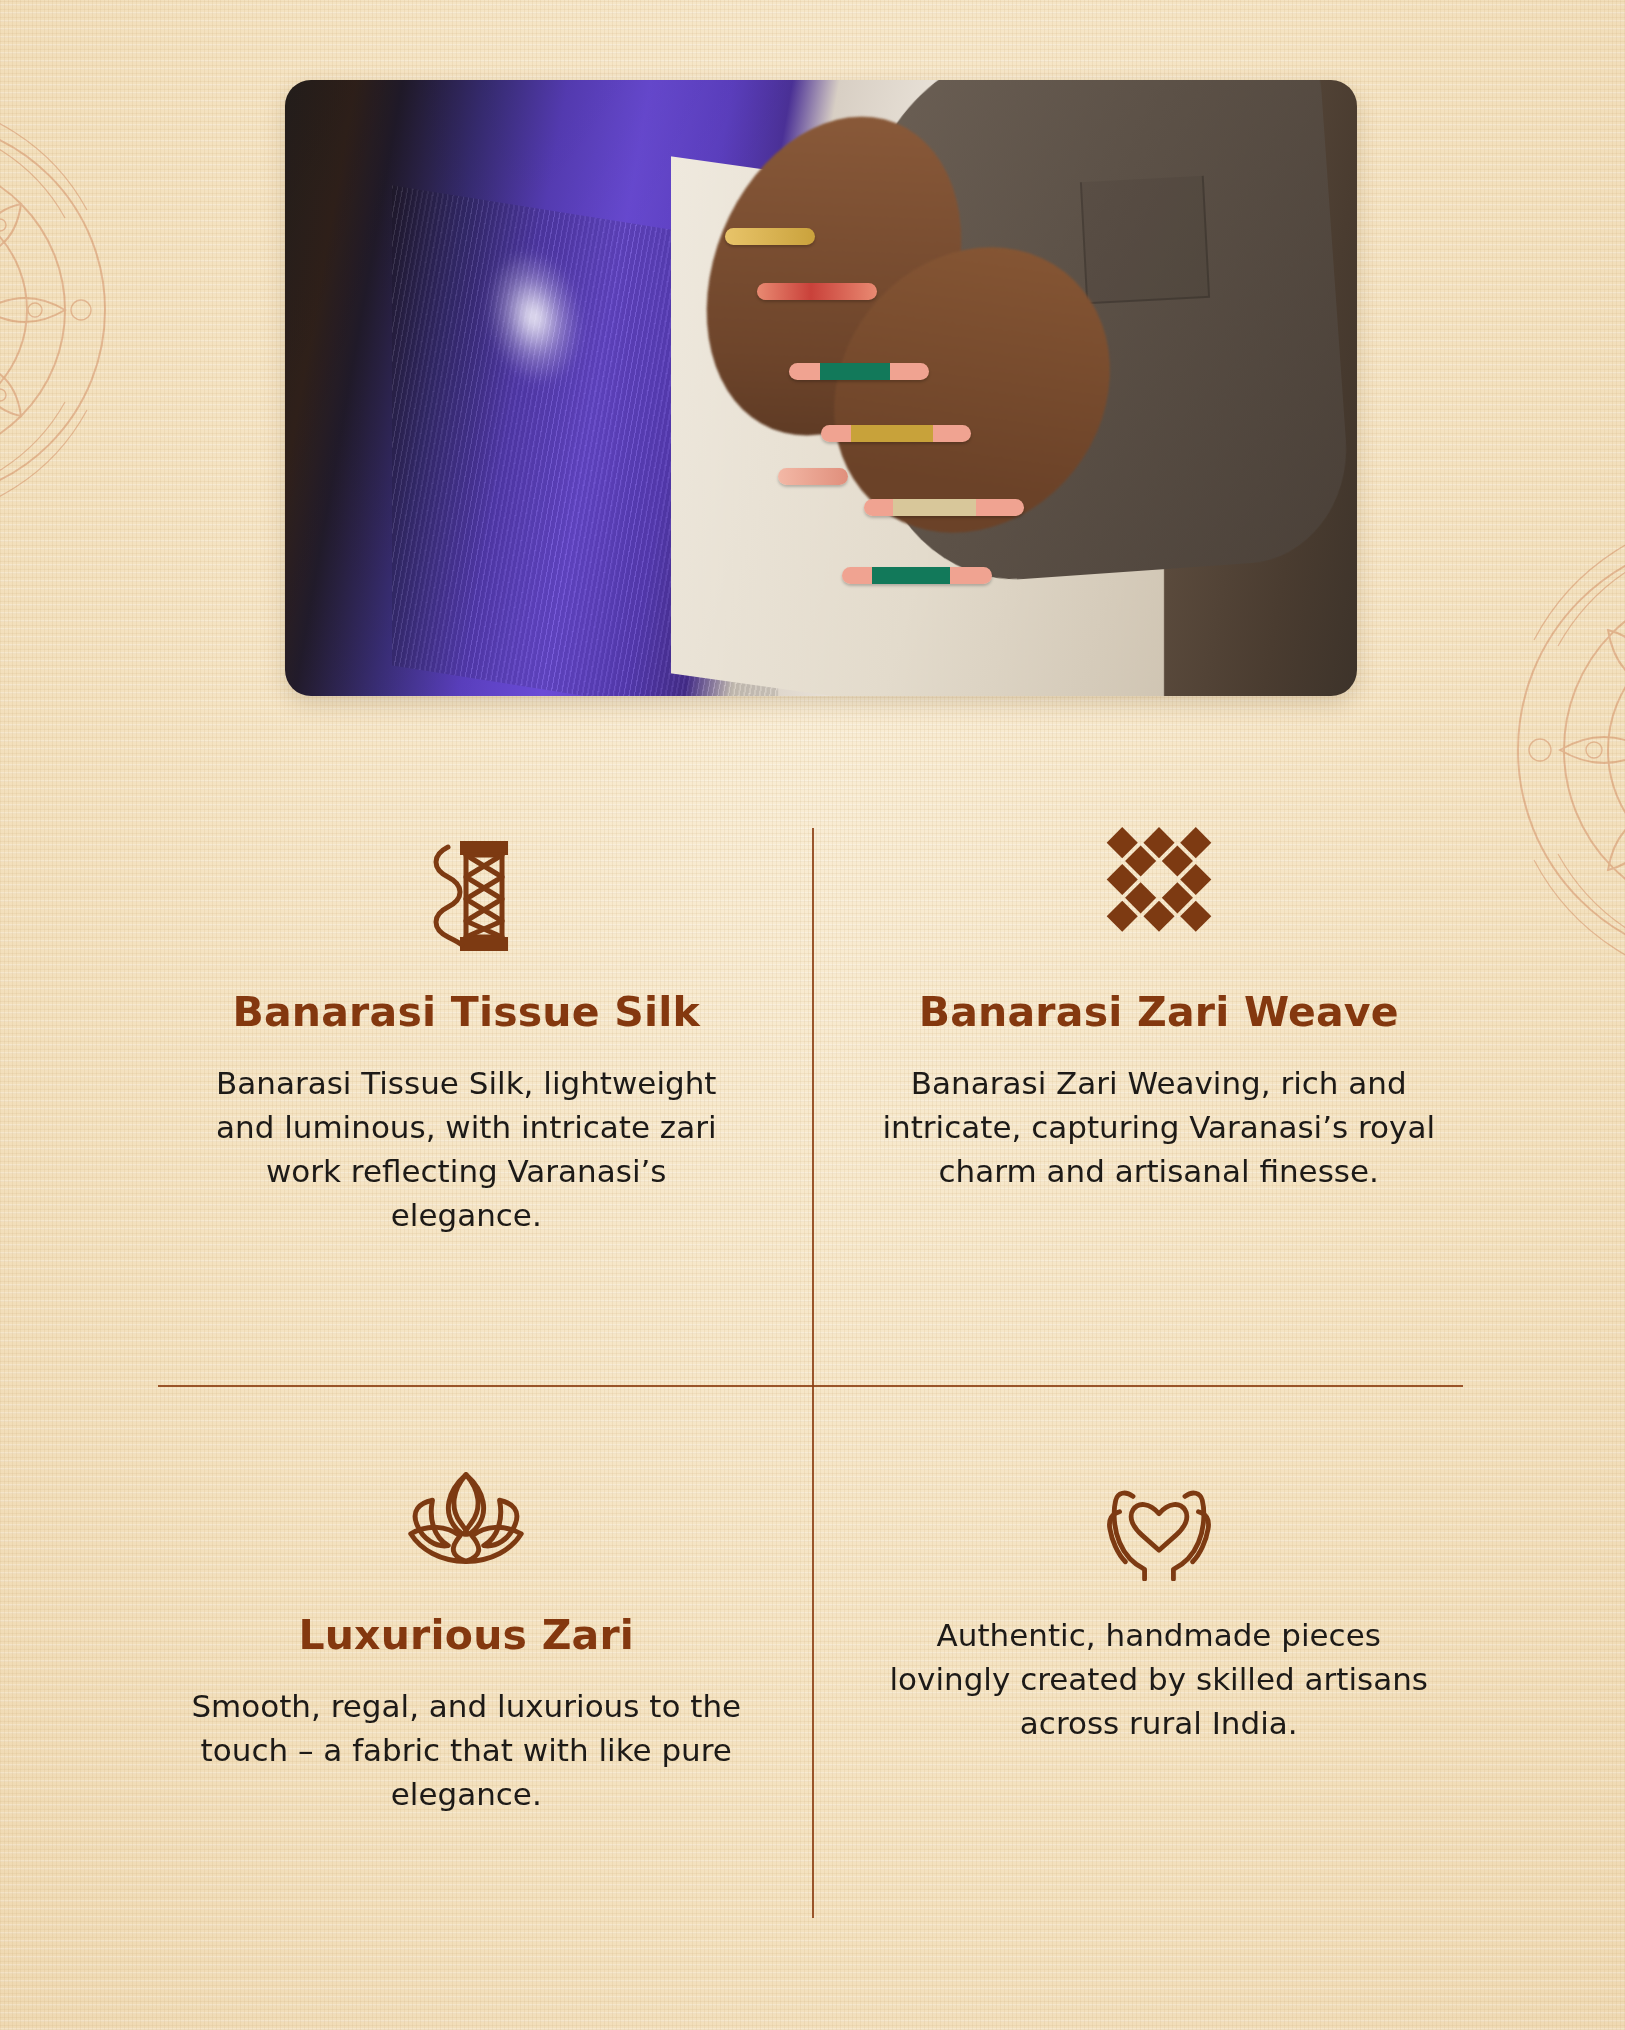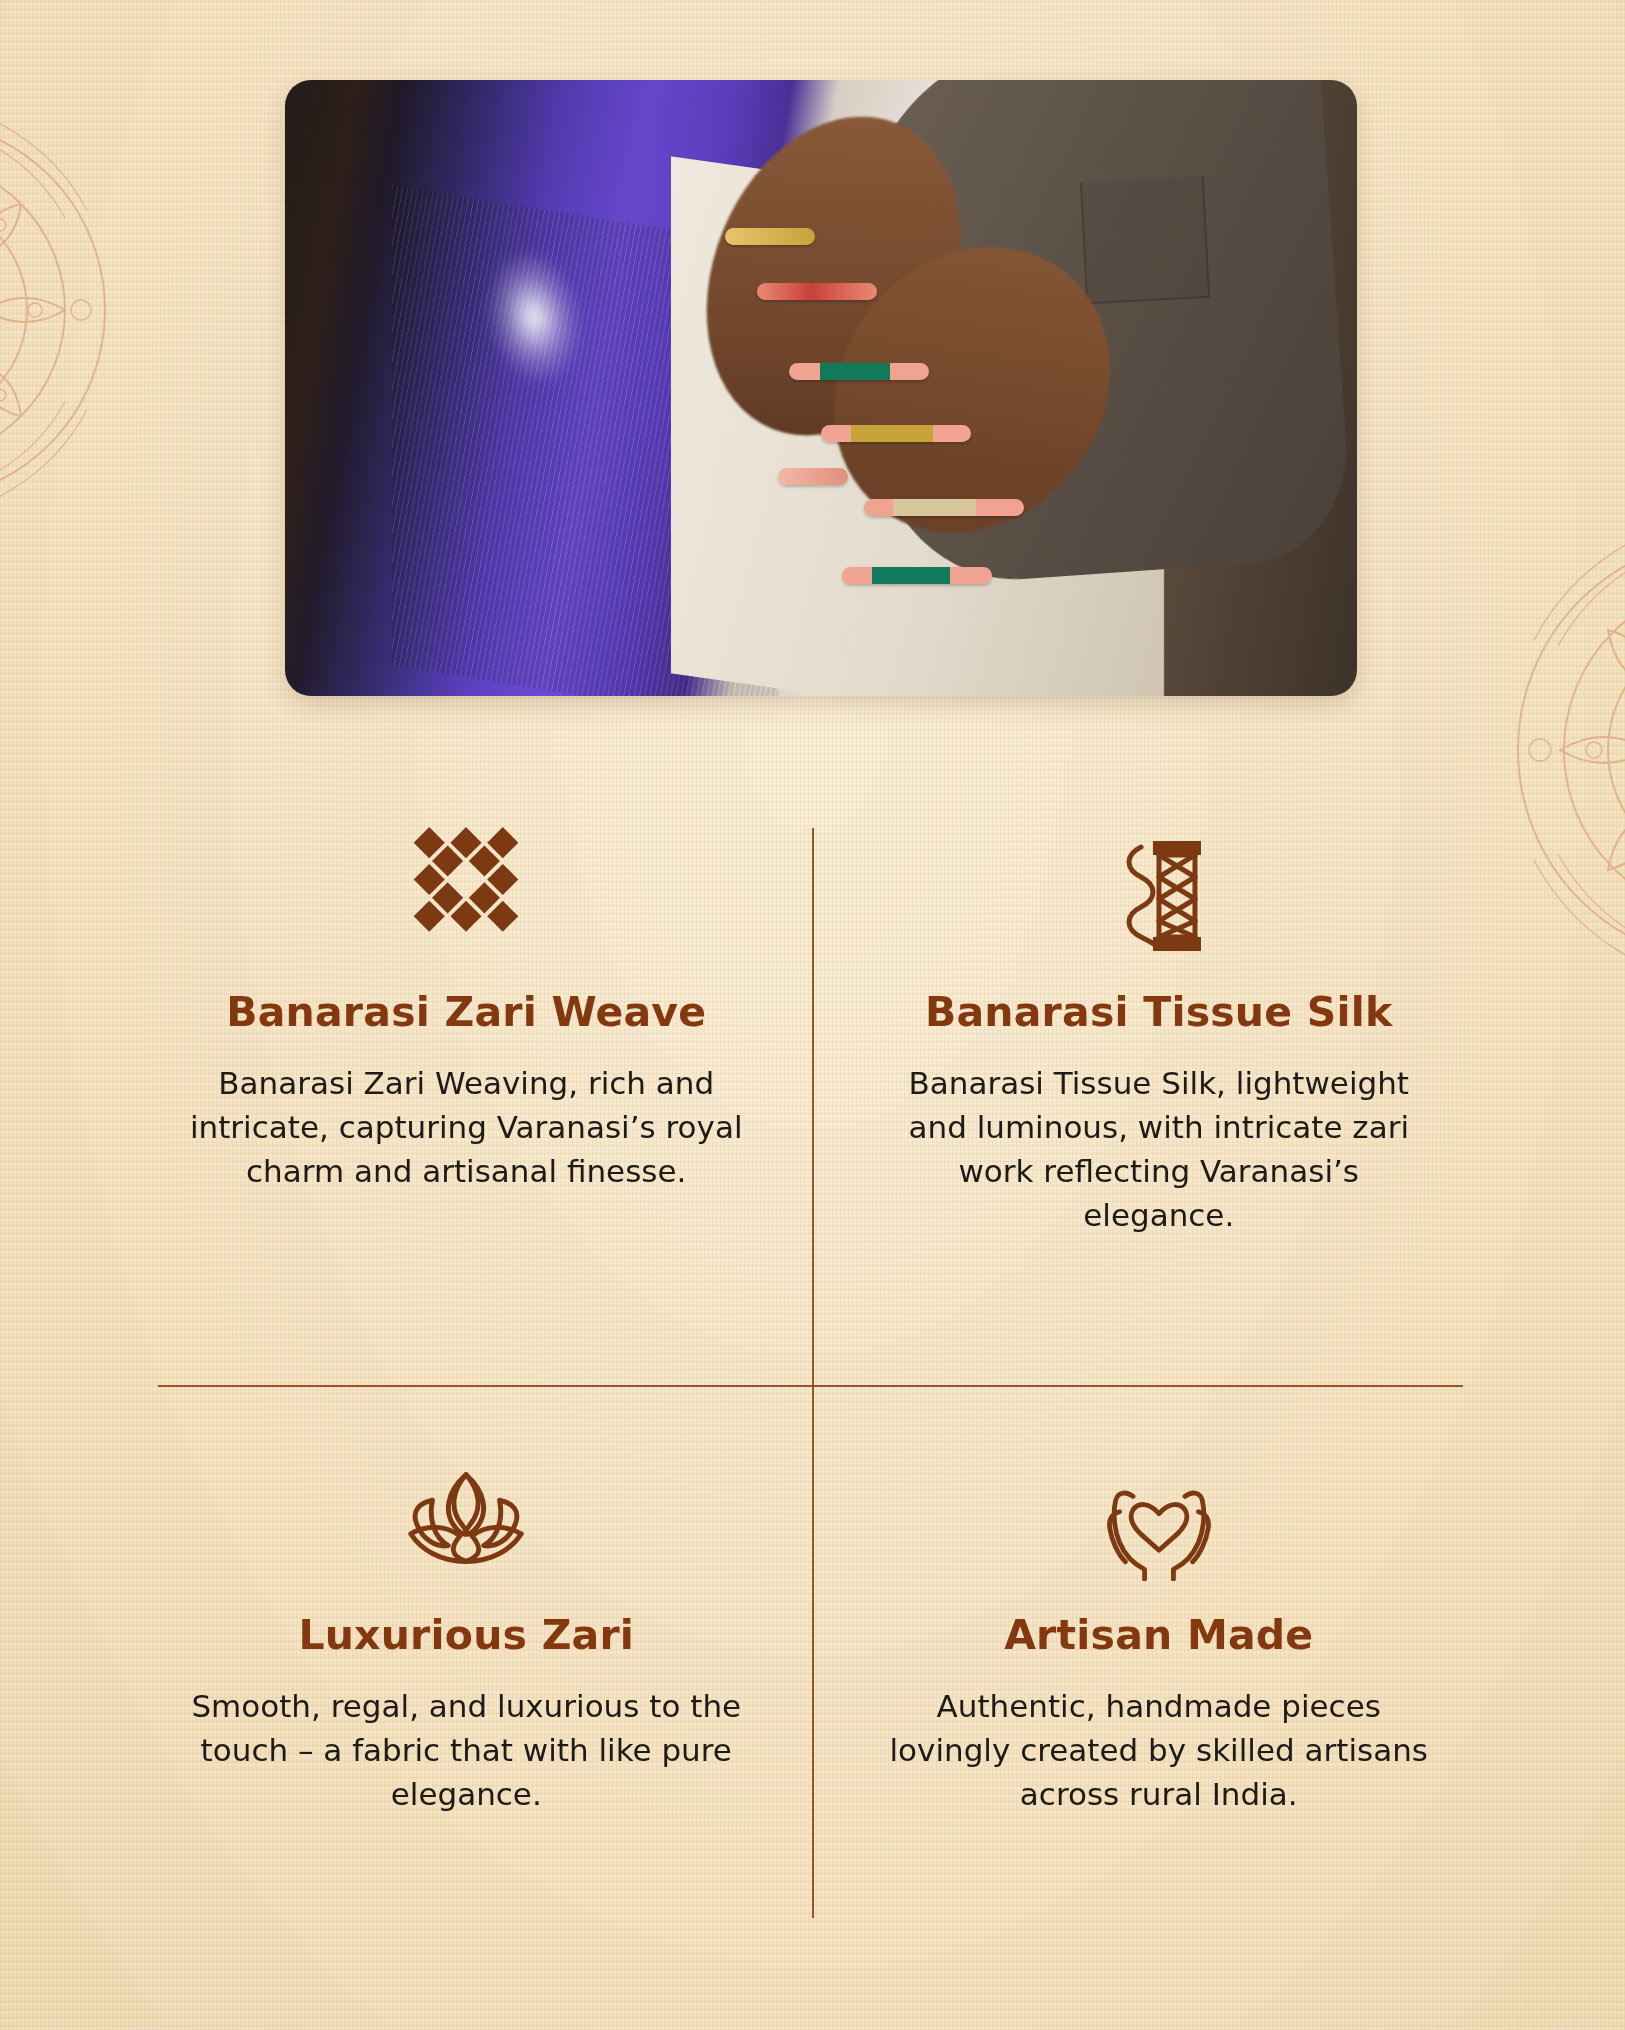--- a/index.html
+++ b/index.html
@@ -342,20 +342,34 @@
       <div class="spool" style="left:52%; top:79%; width:150px; background:linear-gradient(90deg,#f0a391 0 20%,#12795a 20% 72%,#f0a391 72% 100%);"></div>
       <div class="spool" style="left:41%; top:24%; width:90px; background:linear-gradient(90deg,#e8c46a,#caa23c);"></div>
       <div class="spool" style="left:46%; top:63%; width:70px; background:linear-gradient(90deg,#f3b8a6,#e08f7c);"></div>
     </div>
   </div>
 
   <div class="divider-v"></div>
   <div class="divider-h"></div>
 
   <div class="features">
+
+    <div class="feature r1">
+      <div class="feature-icon">
+        <svg viewBox="0 0 140 140" width="140" height="140" fill="none" stroke="currentColor" stroke-width="5" stroke-linecap="round">
+          <rect x="64" y="16" width="48" height="14" fill="currentColor" stroke="none"></rect>
+          <rect x="64" y="112" width="48" height="14" fill="currentColor" stroke="none"></rect>
+          <rect x="70" y="30" width="36" height="82" fill="none" stroke="currentColor" stroke-width="5"></rect>
+          <path d="M70 30 L106 52 M106 30 L70 52 M70 52 L106 74 M106 52 L70 74 M70 74 L106 96 M106 74 L70 96 M70 96 L106 112 M106 96 L70 112"></path>
+          <path d="M52 22 c-16 8 -16 22 0 30 c16 8 16 22 0 30 c-16 8 -16 22 0 30 c8 4 12 6 14 8"></path>
+        </svg>
+      </div>
+      <h2 class="feature-title">Banarasi Tissue Silk</h2>
+      <p class="feature-desc">Banarasi Tissue Silk, lightweight and luminous, with intricate zari work reflecting Varanasi’s elegance.</p>
+    </div>
 
     <div class="feature r1">
       <div class="feature-icon">
         <svg viewBox="0 0 140 140" width="140" height="140" fill="currentColor">
           <g transform="rotate(45 70 70)">
             <rect x="22" y="22" width="22" height="22"></rect>
             <rect x="48" y="22" width="22" height="22"></rect>
             <rect x="74" y="22" width="22" height="22"></rect>
             <rect x="22" y="48" width="22" height="22"></rect>
             <rect x="74" y="48" width="22" height="22"></rect>
@@ -367,34 +381,20 @@
             <rect x="100" y="48" width="22" height="22"></rect>
             <rect x="48" y="-4" width="22" height="22"></rect>
             <rect x="48" y="100" width="22" height="22"></rect>
           </g>
         </svg>
       </div>
       <h2 class="feature-title">Banarasi Zari Weave</h2>
       <p class="feature-desc">Banarasi Zari Weaving, rich and intricate, capturing Varanasi’s royal charm and artisanal finesse.</p>
     </div>
 
-    <div class="feature r1">
-      <div class="feature-icon">
-        <svg viewBox="0 0 140 140" width="140" height="140" fill="none" stroke="currentColor" stroke-width="5" stroke-linecap="round">
-          <rect x="64" y="16" width="48" height="14" fill="currentColor" stroke="none"></rect>
-          <rect x="64" y="112" width="48" height="14" fill="currentColor" stroke="none"></rect>
-          <rect x="70" y="30" width="36" height="82" fill="none" stroke="currentColor" stroke-width="5"></rect>
-          <path d="M70 30 L106 52 M106 30 L70 52 M70 52 L106 74 M106 52 L70 74 M70 74 L106 96 M106 74 L70 96 M70 96 L106 112 M106 96 L70 112"></path>
-          <path d="M52 22 c-16 8 -16 22 0 30 c16 8 16 22 0 30 c-16 8 -16 22 0 30 c8 4 12 6 14 8"></path>
-        </svg>
-      </div>
-      <h2 class="feature-title">Banarasi Tissue Silk</h2>
-      <p class="feature-desc">Banarasi Tissue Silk, lightweight and luminous, with intricate zari work reflecting Varanasi’s elegance.</p>
-    </div>
-
     <div class="feature r2">
       <div class="feature-icon">
         <svg viewBox="0 0 150 120" width="150" height="120" fill="none" stroke="currentColor" stroke-width="5" stroke-linejoin="round" stroke-linecap="round">
           <path d="M75 16 c-14 16 -16 34 -6 48 c4 6 8 10 6 12 c-2 2 -8 -2 -12 -8 c-10 -14 -8 -34 12 -52 Z"></path>
           <path d="M75 16 c14 16 16 34 6 48 c-4 6 -8 10 -6 12 c2 2 8 -2 12 -8 c10 -14 8 -34 -12 -52 Z"></path>
           <path d="M41 42 c-4 20 2 38 16 46 c-12 2 -26 -6 -32 -22 c-5 -13 2 -21 16 -24 Z"></path>
           <path d="M109 42 c4 20 -2 38 -16 46 c12 2 26 -6 32 -22 c5 -13 -2 -21 -16 -24 Z"></path>
           <path d="M75 104 c-26 0 -46 -12 -56 -28 c18 -10 36 -8 50 2 c-10 12 -10 20 6 26 Z"></path>
           <path d="M75 104 c26 0 46 -12 56 -28 c-18 -10 -36 -8 -50 2 c10 12 10 20 -6 26 Z"></path>
         </svg>
@@ -406,18 +406,17 @@
     <div class="feature r2">
       <div class="feature-icon">
         <svg viewBox="0 0 150 130" width="150" height="125" fill="none" stroke="currentColor" stroke-width="5" stroke-linejoin="round" stroke-linecap="round">
           <path d="M75 60 c-10 -12 -22 -12 -27 -4 c-5 8 0 18 9 26 l18 16 l18 -16 c9 -8 14 -18 9 -26 c-5 -8 -17 -8 -27 4 Z"></path>
           <path d="M48 42 c-8 -6 -16 -4 -18 4 c-3 12 -2 30 4 44 c5 12 14 22 26 28 l0 10"></path>
           <path d="M102 42 c8 -6 16 -4 18 4 c3 12 2 30 -4 44 c-5 12 -14 22 -26 28 l0 10"></path>
           <path d="M34 58 c-8 2 -12 8 -10 18 c2 12 8 26 16 34"></path>
           <path d="M116 58 c8 2 12 8 10 18 c-2 12 -8 26 -16 34"></path>
         </svg>
       </div>
-      <h2 class="feature-title">Artisan Made</h2>
       <p class="feature-desc">Authentic, handmade pieces lovingly created by skilled artisans across rural India.</p>
     </div>
 
   </div>
 </div>
 
 </body></html>

